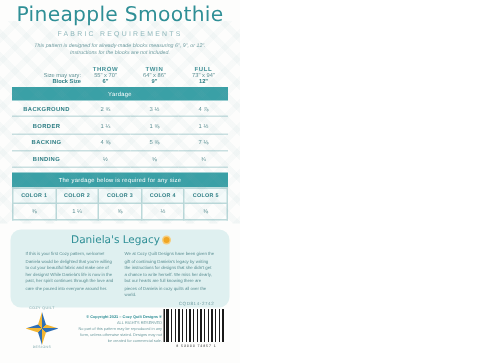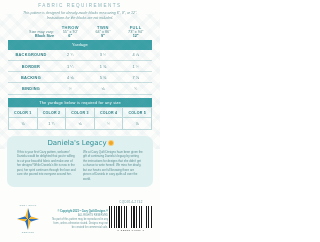--- a/index.html
+++ b/index.html
@@ -134,20 +134,21 @@
       #1a1a1a 5px 5.6px, #ffffff 5.6px 7.4px);
   }
   .barnum{font-size:2.4px;color:#333;letter-spacing:.6px;margin-top:.5px;}
 </style>
 </head>
 <body>
 
 <div class="page">
   <div class="watermark"></div>
 
+  <div class="title">Pineapple Smoothie</div>
   <div class="subtitle">Fabric Requirements</div>
   <div class="intro">
     <span>This pattern is designed for already-made blocks measuring 6", 9", or 12".</span><br>
     <span>Instructions for the blocks are not included.</span>
   </div>
 
   <table class="tbl">
     <tbody>
         <tr>
       <td class="rowlabel"></td>

